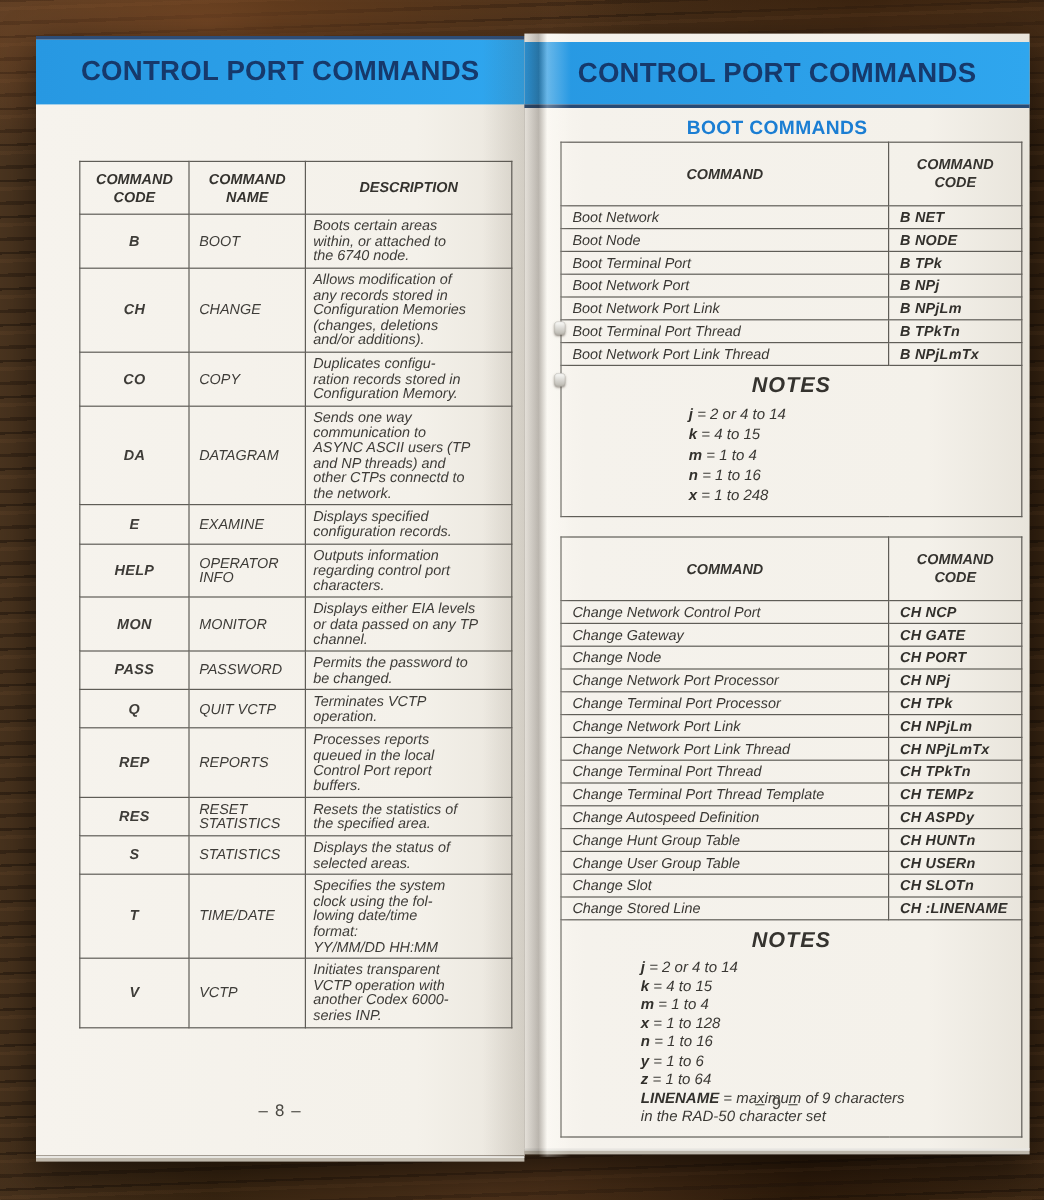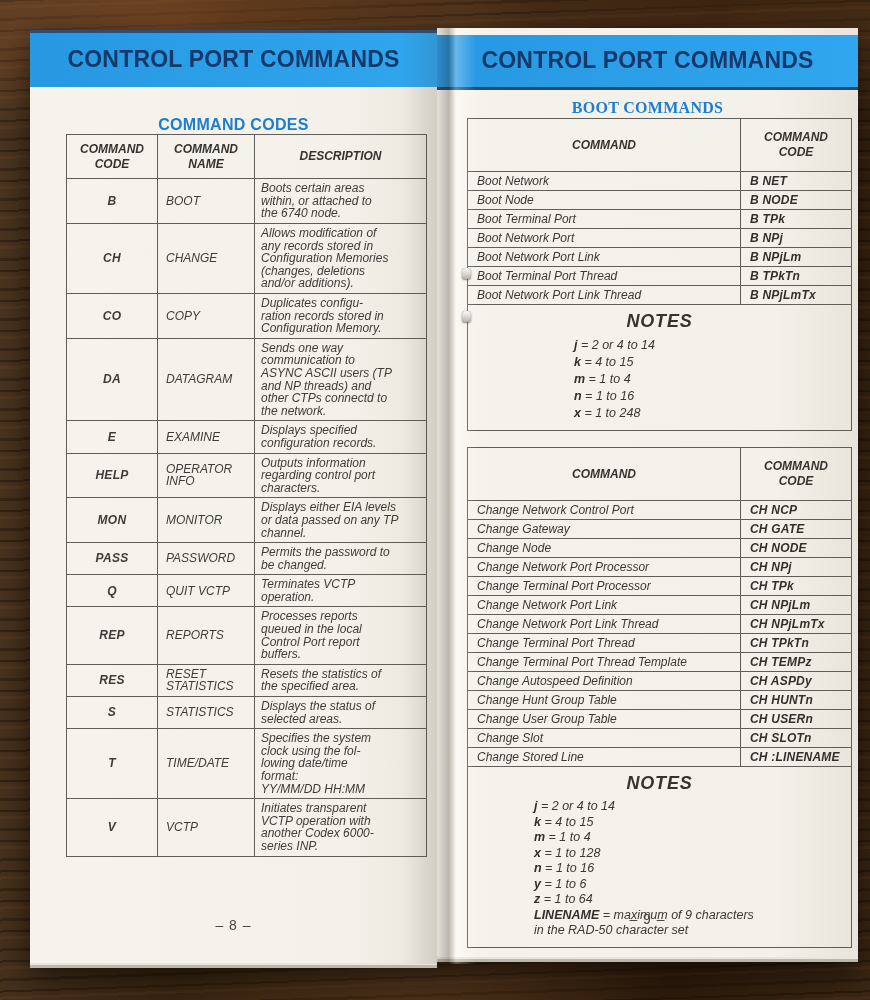--- a/index.html
+++ b/index.html
@@ -37,21 +37,21 @@
     color:#16396b;font-weight:bold;font-size:23px;letter-spacing:0.2px;
     text-align:center;
   }
   .page-left .banner{top:0;height:54px;line-height:52px;border-top:3px solid #2d4d77;}
   .page-right .banner{top:7px;height:52px;line-height:50px;border-bottom:3px solid #274a74;}
   .section-title{
     position:absolute;left:0;right:0;text-align:center;
     color:#1b7ed3;font-weight:bold;font-size:16px;letter-spacing:0.3px;
   }
   .lp-title{top:86px;}
-  .rp-boot-title{top:71px;font-family:Liberation Serif, serif;}
+  .rp-boot-title{top:71px;}
   .rp-change-title{top:398px;}
   table{border-collapse:collapse;table-layout:fixed;font-style:italic;}
   .codes-table{position:absolute;top:104px;left:36px;width:345px;}
   .codes-table th,.codes-table td{border:1px solid #5f5d57;}
   .codes-table th{
     font-size:12px;font-weight:bold;color:#35332f;text-align:center;
     padding:7px 2px;line-height:1.22;
   }
   .codes-table td{font-size:12px;color:#3e3c38;line-height:1.05;vertical-align:middle;}
   .cc-code{width:86px;text-align:center;font-weight:bold;color:#32302c;letter-spacing:0.3px;padding:2px 2px;}
@@ -96,21 +96,20 @@
 </head>
 <body>
 
 <div class="scene">
   <div class="booklet">
 
     <div class="page page-left">
       <div class="banner">
         <span>CONTROL PORT COMMANDS</span>
       </div>
-      <div class="section-title lp-title">COMMAND CODES</div>
 
       <table class="codes-table">
         <thead>
           <tr>
             <th class="pre" style="width:86px">COMMAND
 CODE</th>
             <th class="pre" style="width:92px">COMMAND
 NAME</th>
             <th class="pre" style="width:167px">DESCRIPTION</th>
           </tr>
@@ -298,21 +297,21 @@
             <tr>
               <td class="rt-cmd">Change Network Control Port</td>
               <td class="rt-code">CH NCP</td>
             </tr>
             <tr>
               <td class="rt-cmd">Change Gateway</td>
               <td class="rt-code">CH GATE</td>
             </tr>
             <tr>
               <td class="rt-cmd">Change Node</td>
-              <td class="rt-code">CH NODE</td>
+              <td class="rt-code">CH PORT</td>
             </tr>
             <tr>
               <td class="rt-cmd">Change Network Port Processor</td>
               <td class="rt-code">CH NPj</td>
             </tr>
             <tr>
               <td class="rt-cmd">Change Terminal Port Processor</td>
               <td class="rt-code">CH TPk</td>
             </tr>
             <tr>

